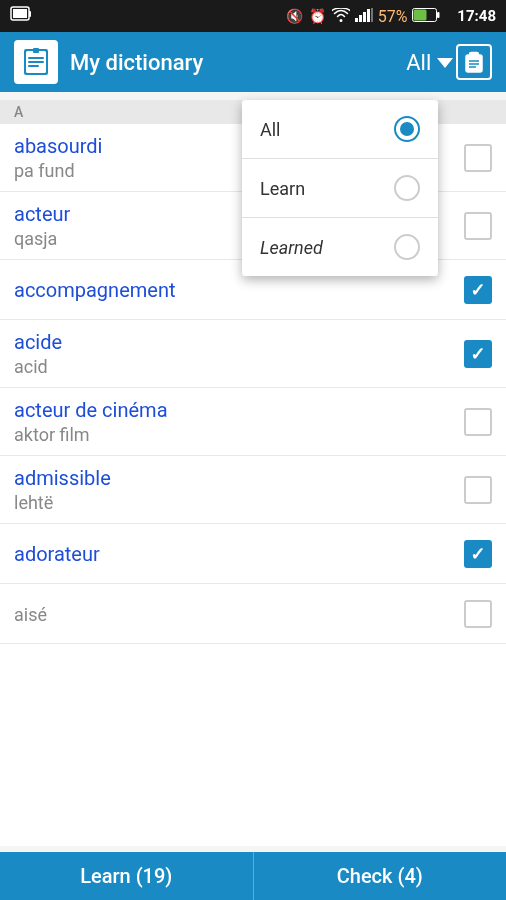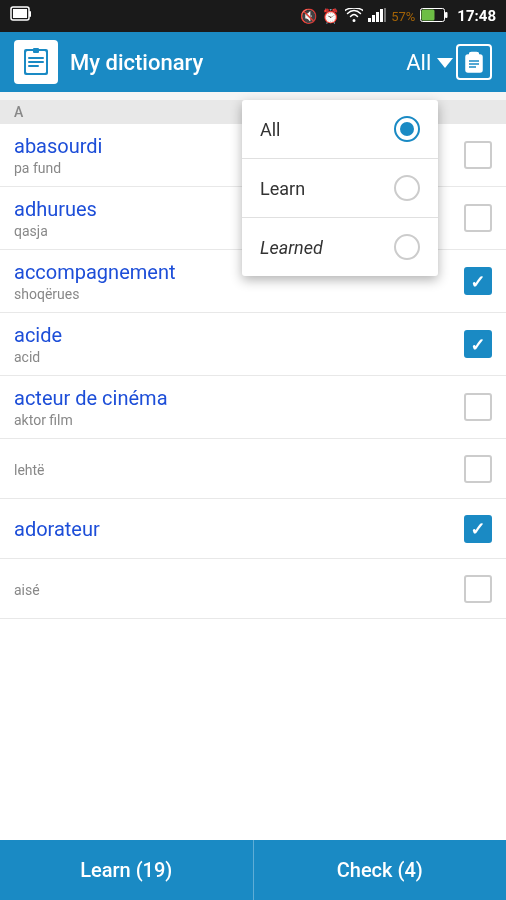--- a/index.html
+++ b/index.html
@@ -29,24 +29,24 @@
     }
     .status-icons {
       display: flex;
       align-items: center;
       gap: 5px;
     }
     .status-time {
       color: white;
       font-size: 15px;
       font-weight: bold;
-      margin-left: 4px;
+      margin-left: 12px;
       text-align: right;
     }
-    .battery-text { color: #a16207; font-size: 13px; }
+    .battery-text { color: #fdba74; font-size: 16px; }
 
     
     .app-bar {
       background: #1a8ac4;
       height: 60px;
       display: flex;
       align-items: center;
       padding: 0 14px;
       position: relative;
     }
@@ -171,21 +171,21 @@
     .list-item-text {
       flex: 1;
     }
     .list-item-word {
       color: #1d4ed8;
       font-size: 20px;
       font-weight: 400;
     }
     .list-item-translation {
       color: #888;
-      font-size: 14px;
+      font-size: 18px;
       margin-top: 2px;
     }
     .checkbox {
       width: 28px;
       height: 28px;
       border: 2px solid #ccc;
       border-radius: 3px;
       display: flex;
       align-items: center;
       justify-content: center;
@@ -199,21 +199,21 @@
     .checkbox.checked::after {
       content: '✓';
       color: white;
       font-size: 18px;
       font-weight: bold;
     }
 
     
     .bottom-bar {
       background: #1a8ac4;
-      height: 60px;
+      height: 48px;
       display: flex;
       align-items: center;
       position: absolute;
       bottom: 0;
       left: 0;
       right: 0;
     }
     .bottom-btn {
       flex: 1;
       height: 100%;
@@ -344,48 +344,48 @@
   <div id="word-list-container">
       <div class="list-item">
       <div class="list-item-text">
         <div class="list-item-word">abasourdi</div>
         <div class="list-item-translation">pa fund</div>
       </div>
       <div class="checkbox "></div>
     </div>
       <div class="list-item">
       <div class="list-item-text">
-        <div class="list-item-word">adhurues</div>
+        <div class="list-item-word">acteur</div>
         <div class="list-item-translation">qasja</div>
       </div>
       <div class="checkbox "></div>
     </div>
       <div class="list-item">
       <div class="list-item-text">
         <div class="list-item-word">accompagnement</div>
-        <div class="list-item-translation">shoqërues</div>
       </div>
       <div class="checkbox checked"></div>
     </div>
       <div class="list-item">
       <div class="list-item-text">
         <div class="list-item-word">acide</div>
         <div class="list-item-translation">acid</div>
       </div>
       <div class="checkbox checked"></div>
     </div>
       <div class="list-item">
       <div class="list-item-text">
         <div class="list-item-word">acteur de cinéma</div>
         <div class="list-item-translation">aktor film</div>
       </div>
       <div class="checkbox "></div>
     </div>
       <div class="list-item">
       <div class="list-item-text">
+        <div class="list-item-word">admissible</div>
         <div class="list-item-translation">lehtë</div>
       </div>
       <div class="checkbox "></div>
     </div>
       <div class="list-item">
       <div class="list-item-text">
         <div class="list-item-word">adorateur</div>
       </div>
       <div class="checkbox checked"></div>
     </div>

